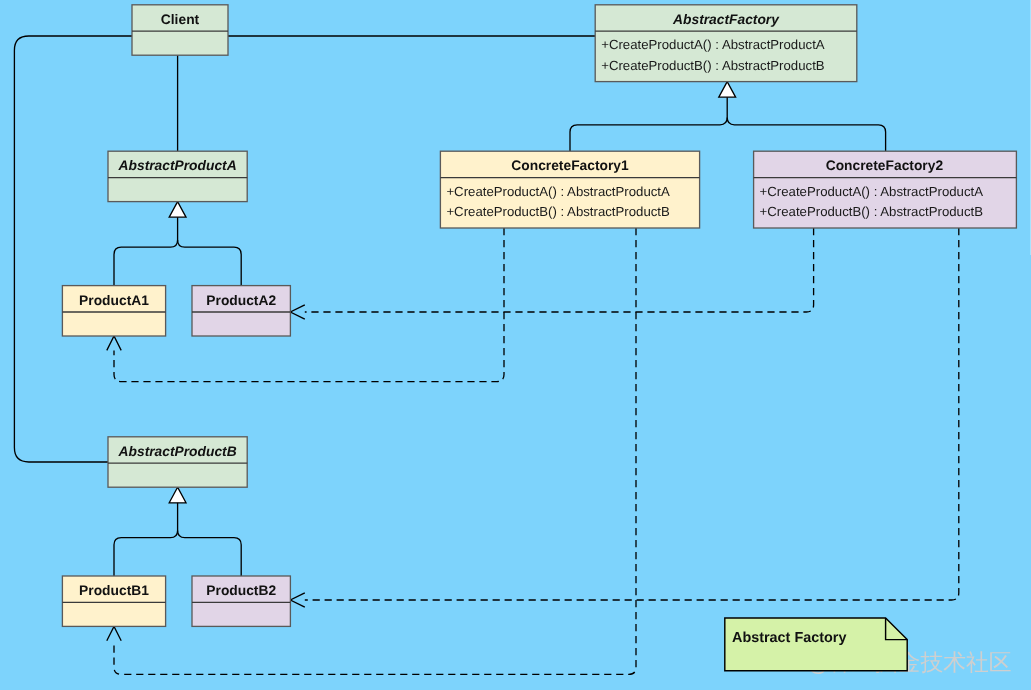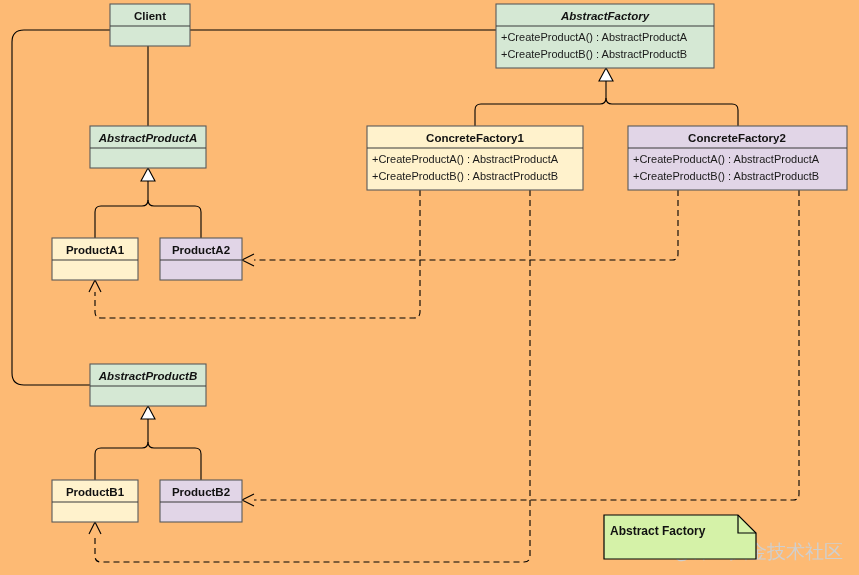--- a/index.html
+++ b/index.html
@@ -1,21 +1,21 @@
 <!DOCTYPE html>
 <html><head>
 <meta charset="utf-8">
 <style>
   html,body{margin:0;padding:0;background:#ffffff;}
   body{
     width:859px;height:575px;
     font-family:"Liberation Sans","DejaVu Sans",sans-serif;
     overflow:hidden;
   }
-  #diagram{position:relative;width:859px;height:575px;background:#fdba74;}
+  #diagram{position:relative;width:859px;height:575px;background:#7dd3fc;}
   svg{position:absolute;top:0;left:0;width:859px;height:575px;}
   .cls-title{font-size:11.5px;font-weight:bold;text-anchor:middle;fill:#111111;}
   .cls-title.abstract{font-style:italic;}
   .cls-attr{font-size:11px;fill:#1a1a1a;}
   .note-title{font-size:12px;font-weight:bold;fill:#111111;}
   .watermark{font-size:19px;fill:#cfcfcf;font-family:"DejaVu Sans",sans-serif;}
   .edge{fill:none;stroke:#000000;stroke-width:1.1;}
   .edge-dashed{fill:none;stroke:#000000;stroke-width:1.1;stroke-dasharray:6 4;}
   .hollow-tri{fill:#ffffff;stroke:#000000;stroke-width:1.1;}
   .open-arrow{fill:none;stroke:#000000;stroke-width:1.1;}

